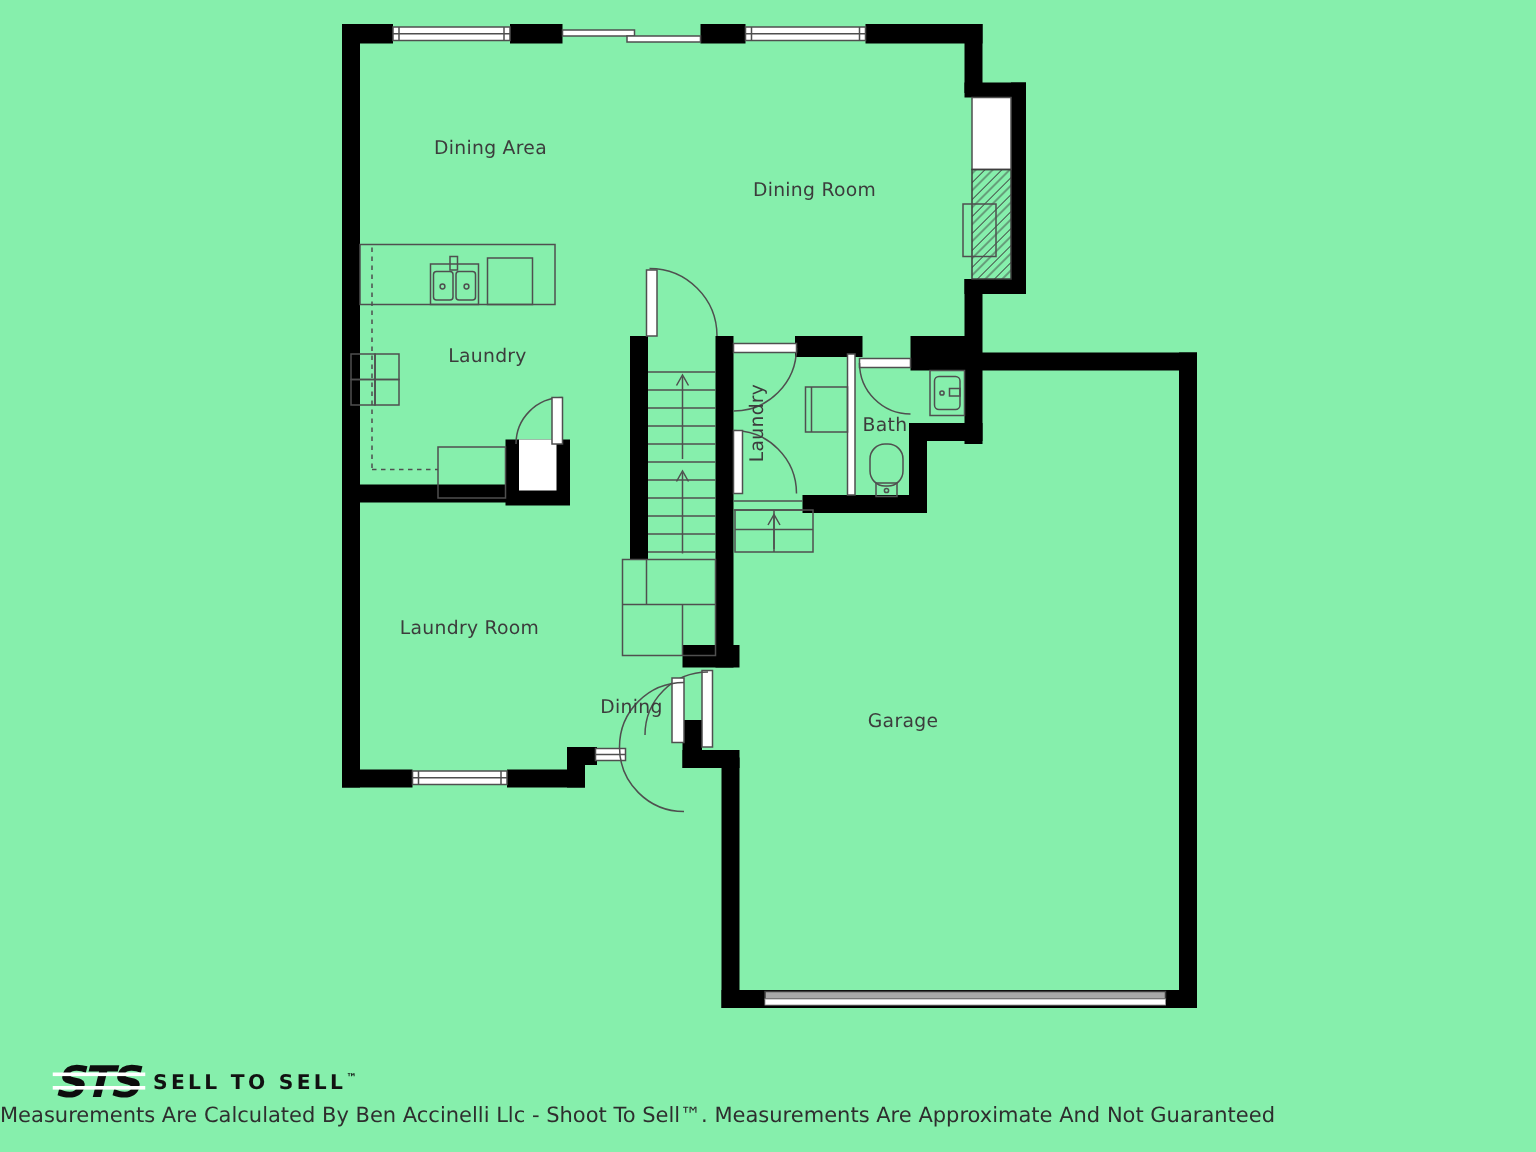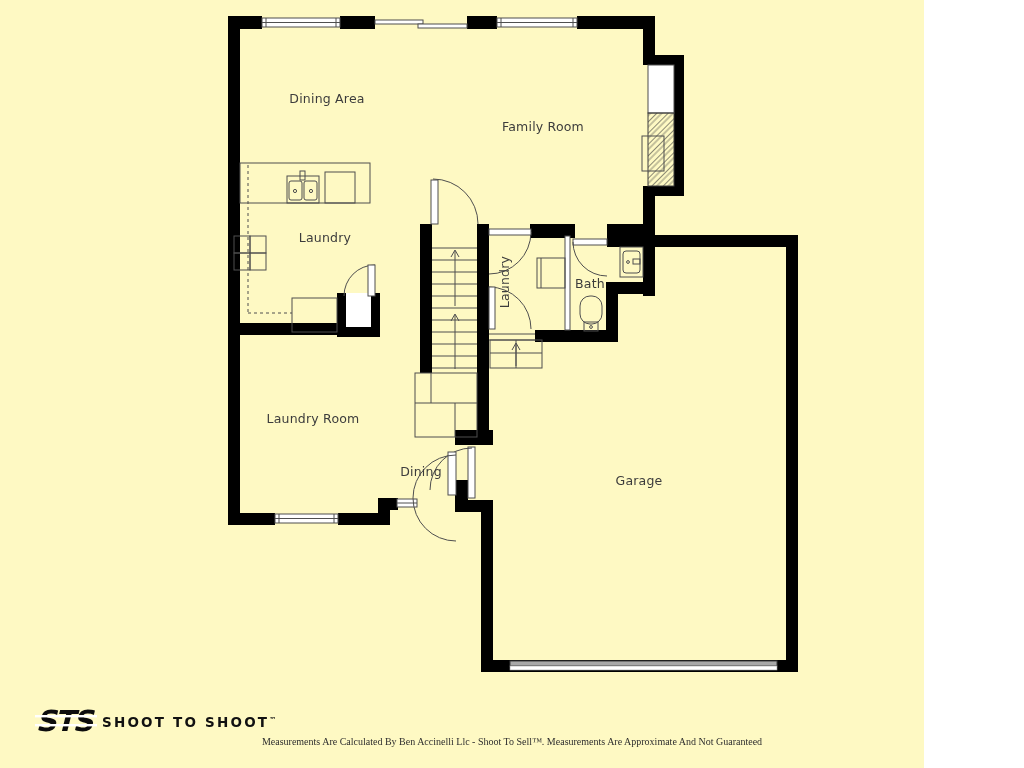--- a/index.html
+++ b/index.html
@@ -1,27 +1,27 @@
 <!DOCTYPE html>
 <html style="--line: #4f4f4f; --label: #3c3c3c;"><head>
 <meta charset="utf-8">
 <style>
   html,body{margin:0;padding:0;background:#fff;}
-  #canvas{position:relative;width:924px;height:768px;background:#fef9c3;overflow:hidden;
+  #canvas{position:relative;width:1024px;height:768px;background:#86efac;overflow:hidden;
           font-family:"DejaVu Sans","Liberation Sans",sans-serif;}
   #plan-svg{position:absolute;left:0;top:0;}
   .room-label{position:absolute;transform:translate(-50%,-50%);font-size:12.5px;color:var(--label,#3c3c3c);
               white-space:nowrap;letter-spacing:.2px;}
   .room-label.vertical{transform:translate(-50%,-50%) rotate(-90deg);}
   .footer{position:absolute;left:0;top:700px;width:1024px;height:68px;}
   .logo-wrap{position:absolute;left:35px;top:6px;width:62px;height:30px;}
   .brand-text{position:absolute;left:102px;top:14px;font-size:13.5px;font-weight:bold;color:#111;
               letter-spacing:2.2px;white-space:nowrap;}
   .brand-text sup{font-size:7px;letter-spacing:0;}
-  .disclaimer{position:absolute;left:0;top:36px;width:1024px;text-align:center;font-size:10px;color:#2e2e2e;font-family:Liberation Serif, serif;}
+  .disclaimer{position:absolute;left:0;top:36px;width:1024px;text-align:left;font-size:14px;color:#2e2e2e;}
   svg .wall{fill:#000;stroke:none;}
   svg .thin{stroke:var(--line,#4f4f4f);stroke-width:1;fill:none;}
   svg .thinw{stroke:var(--line,#4f4f4f);stroke-width:1;fill:#fff;}
   svg .dash{stroke:var(--line,#4f4f4f);stroke-width:1;fill:none;stroke-dasharray:3 3;}
 </style>
 </head>
 <body>
 
 <div id="canvas">
 
@@ -216,35 +216,35 @@
     </g>
     <g>
       <rect class="thin" x="620" y="247" width="23" height="30"></rect>
       <rect class="thin" x="623" y="251" width="17" height="22" rx="3"></rect>
       <circle class="thin" cx="628" cy="262" r="1.4"></circle>
       <rect class="thin" x="633" y="259" width="7" height="5"></rect>
     </g>
   </svg>
 
   <div class="room-label" style="left:327px;top:98px">Dining Area</div>
-  <div class="room-label" style="left:543px;top:126px">Family Room</div>
+  <div class="room-label" style="left:543px;top:126px">Dining Room</div>
   <div class="room-label" style="left:325px;top:237px">Laundry</div>
   <div class="room-label vertical" style="left:504px;top:282px">Laundry</div>
   <div class="room-label" style="left:590px;top:283px">Bath</div>
   <div class="room-label" style="left:313px;top:418px">Laundry Room</div>
   <div class="room-label" style="left:421px;top:471px">Dining</div>
-  <div class="room-label" style="left:639px;top:480px">Garage</div>
+  <div class="room-label" style="left:602px;top:480px">Garage</div>
 
   <div class="footer">
     <div class="logo-wrap">
       <svg width="62" height="30" viewBox="0 0 62 30">
         <g transform="skewX(-14) translate(7,0)">
           <text x="0" y="25" font-family="'DejaVu Sans',sans-serif" font-size="29" font-weight="bold" letter-spacing="-2" fill="#0d0d0d">STS</text>
         </g>
         <rect x="0" y="9" width="62" height="2.4" fill="#ffffff"></rect>
         <rect x="0" y="18" width="62" height="2.4" fill="#ffffff"></rect>
       </svg>
     </div>
-    <div class="brand-text"><span>SHOOT TO SHOOT</span><sup>™</sup></div>
+    <div class="brand-text"><span>SELL TO SELL</span><sup>™</sup></div>
     <div class="disclaimer">Measurements Are Calculated By Ben Accinelli Llc - Shoot To Sell™. Measurements Are Approximate And Not Guaranteed</div>
   </div>
 
 </div>
 
 </body></html>

